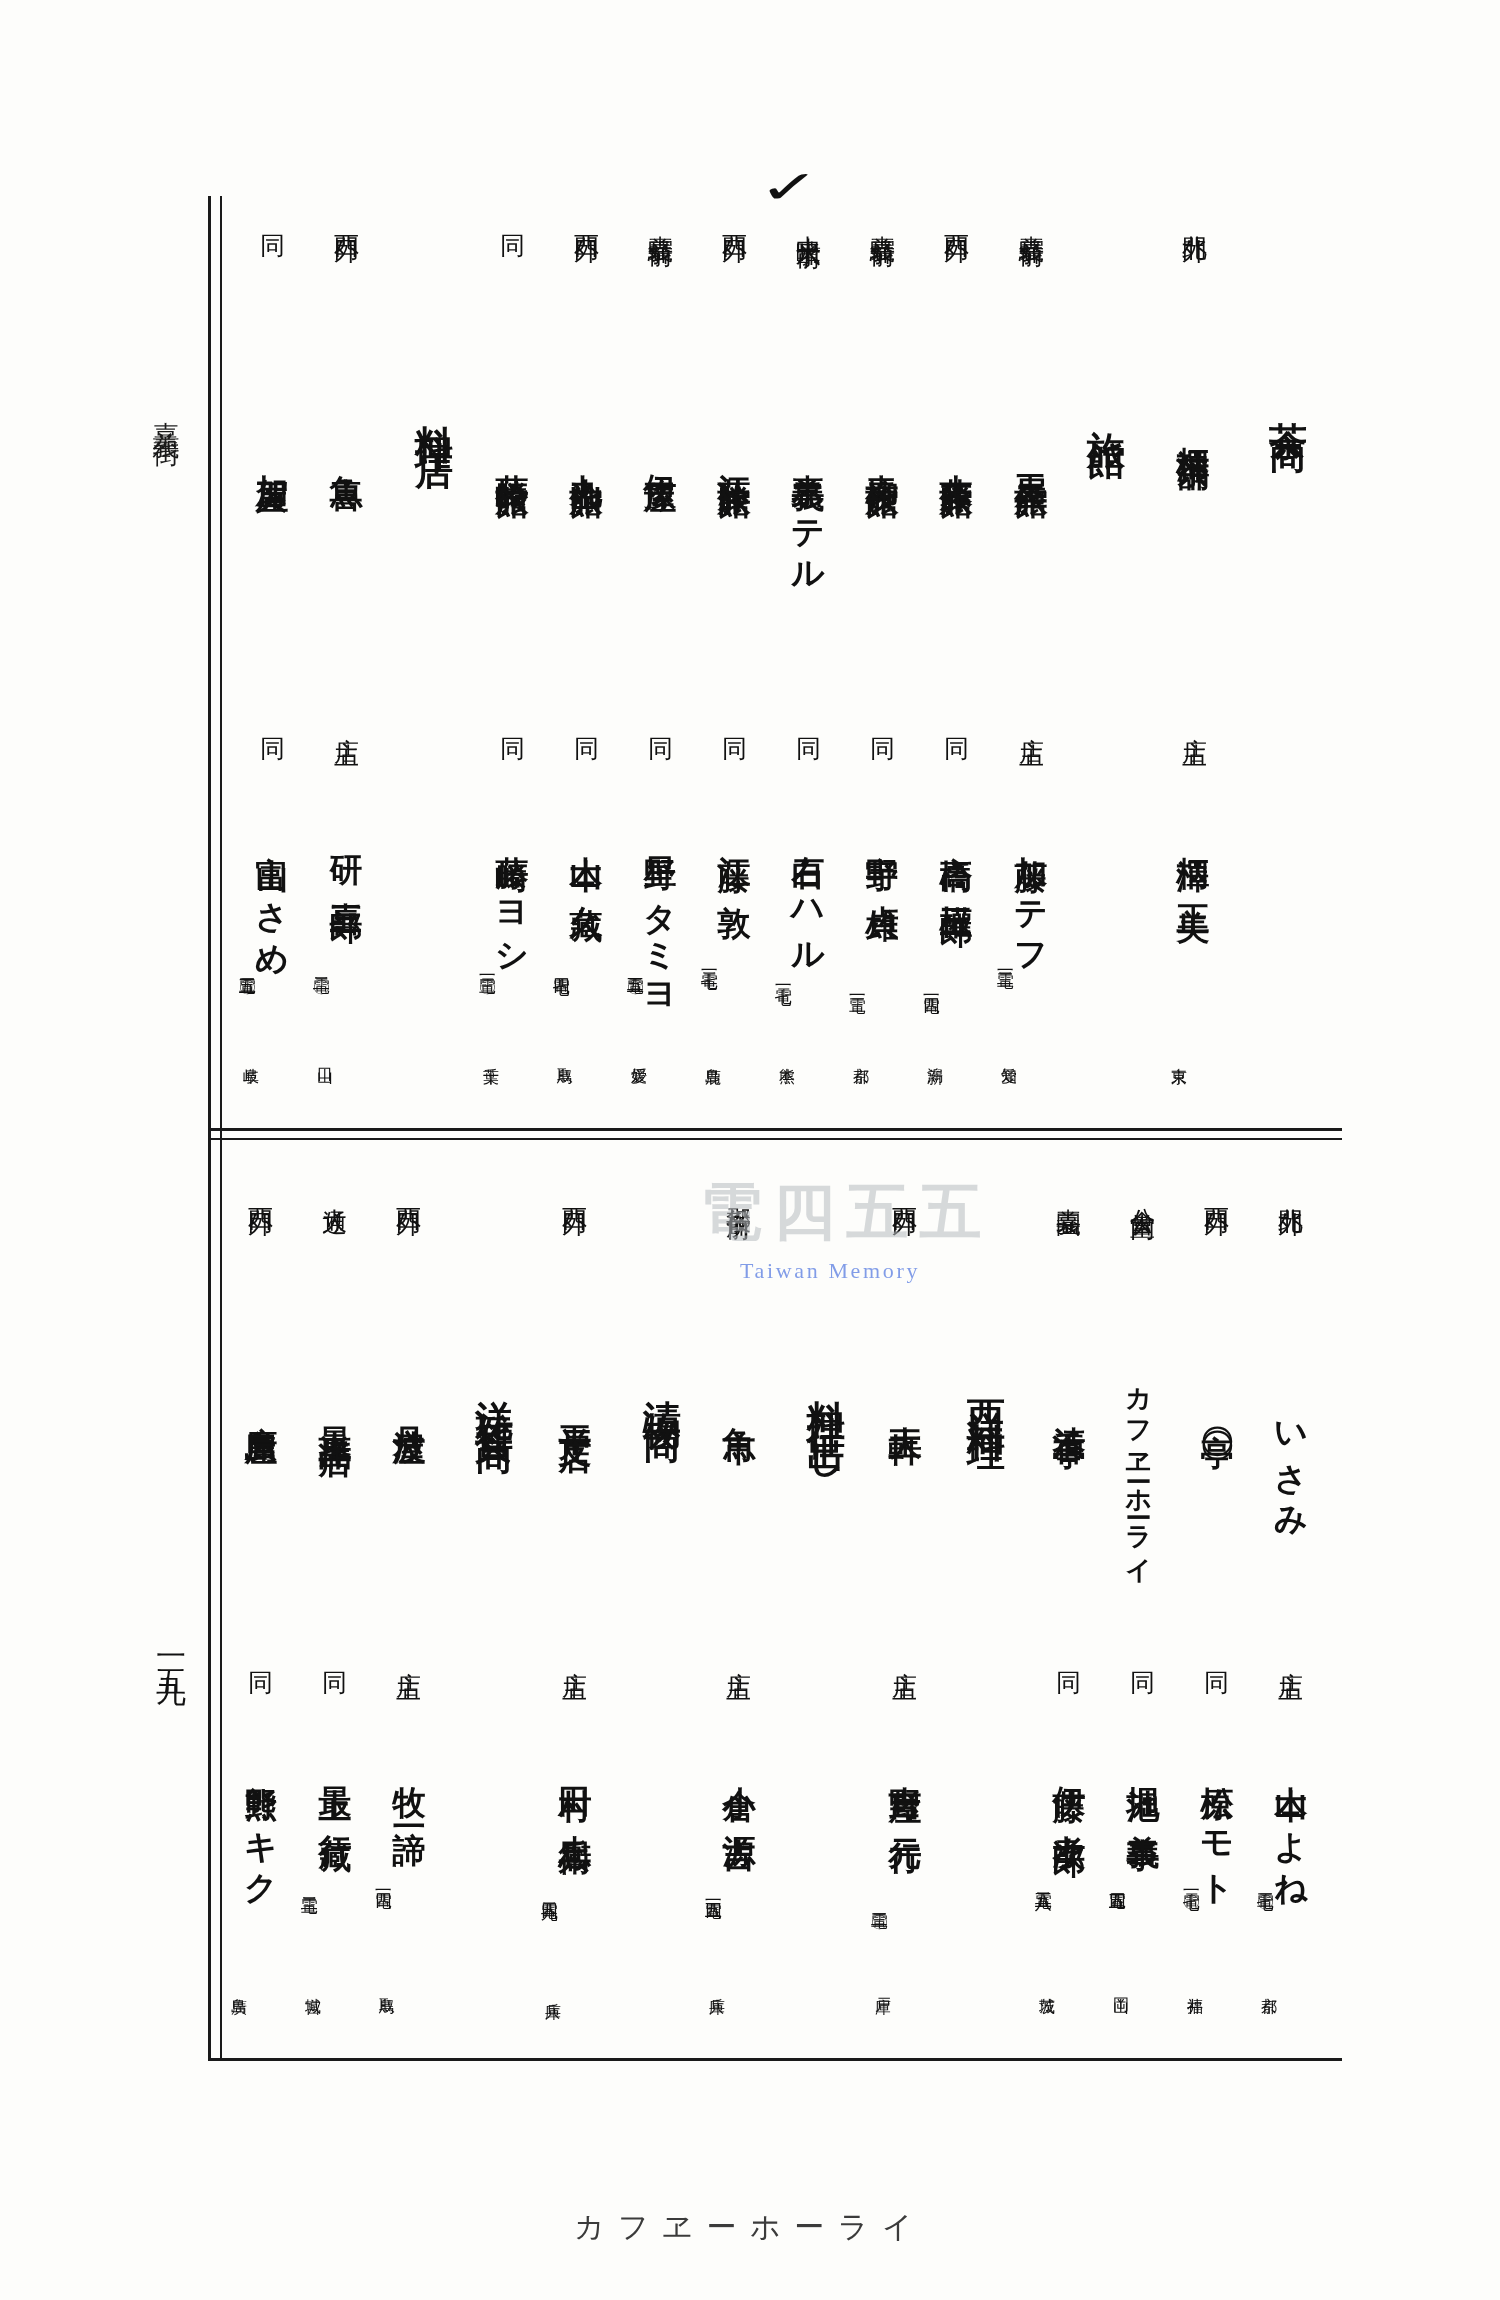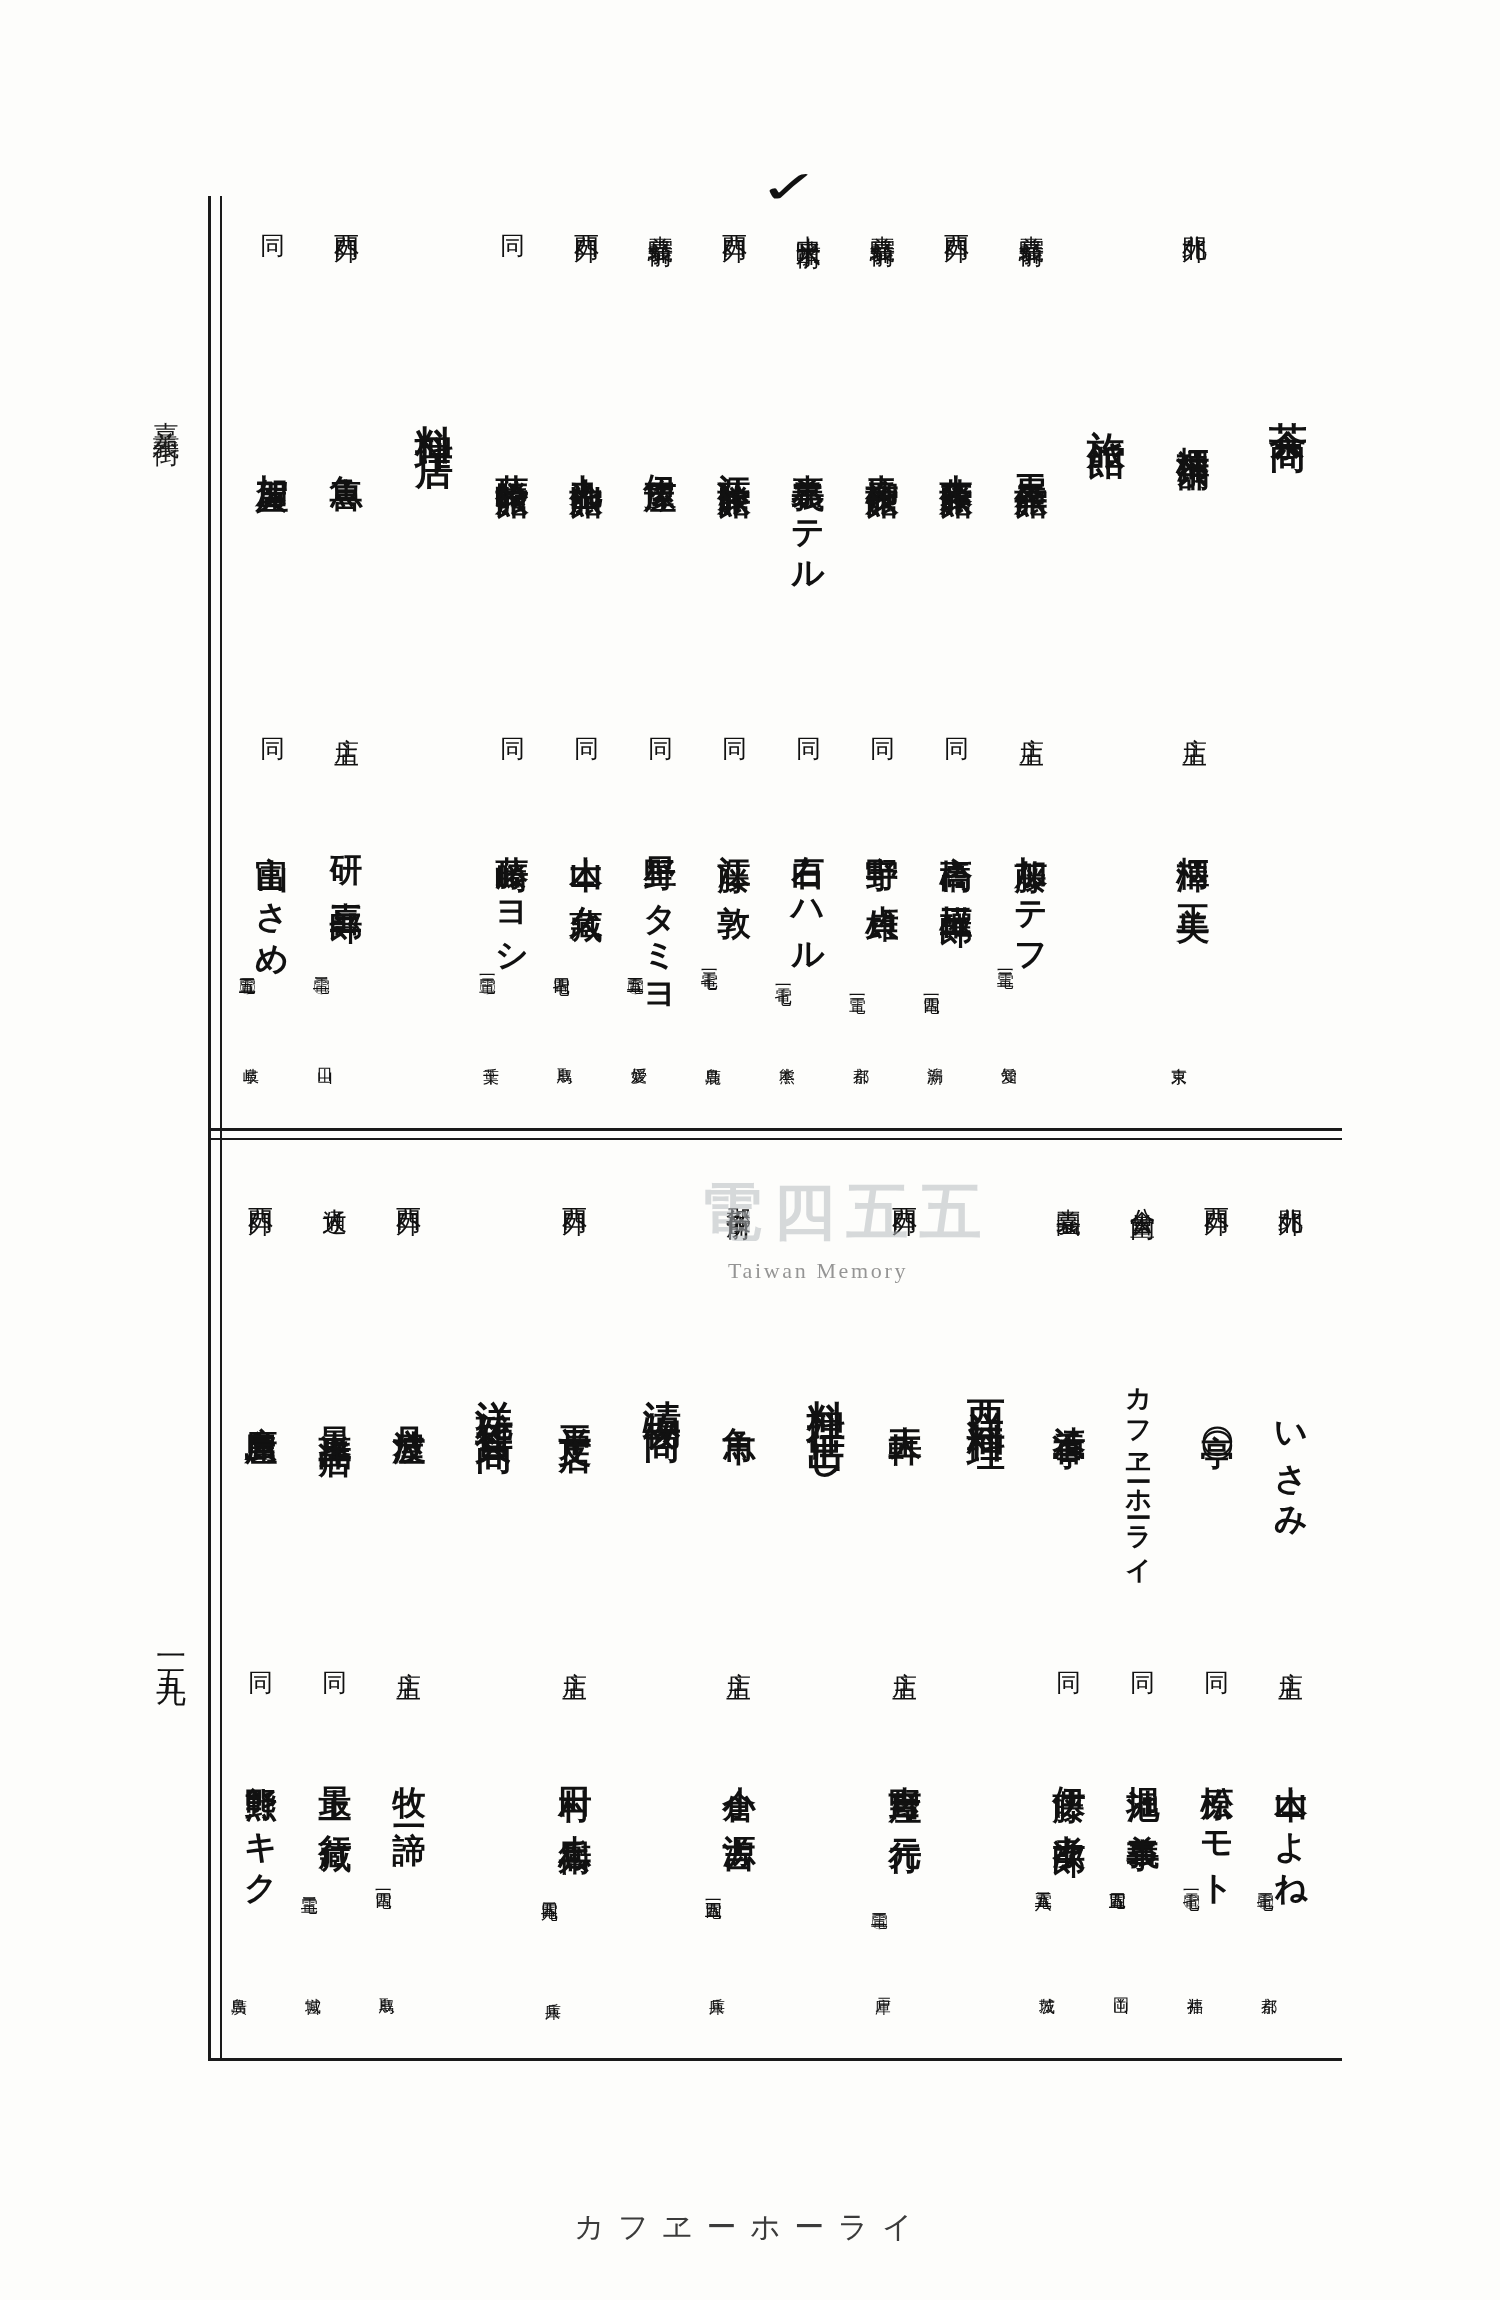--- a/index.html
+++ b/index.html
@@ -101,24 +101,24 @@
   .wm-cn {
     font-family: "DejaVu Serif", serif;
     font-size: 62px;
     color: #b8bcc0;
     letter-spacing: 0.18em;
     font-weight: bold;
   }
   .wm-en {
     font-family: "Liberation Serif", serif;
     font-size: 22px;
-    color: #404040;
+    color: #1d4ed8;
     letter-spacing: 0.12em;
     margin-top: 4px;
-    margin-left: 28px;
+    margin-left: 40px;
   }
   .footer-stamp {
     position: absolute;
     left: 0;
     right: 0;
     bottom: 52px;
     text-align: center;
     font-size: 30px;
     letter-spacing: 0.45em;
     color: #3b3b3b;

